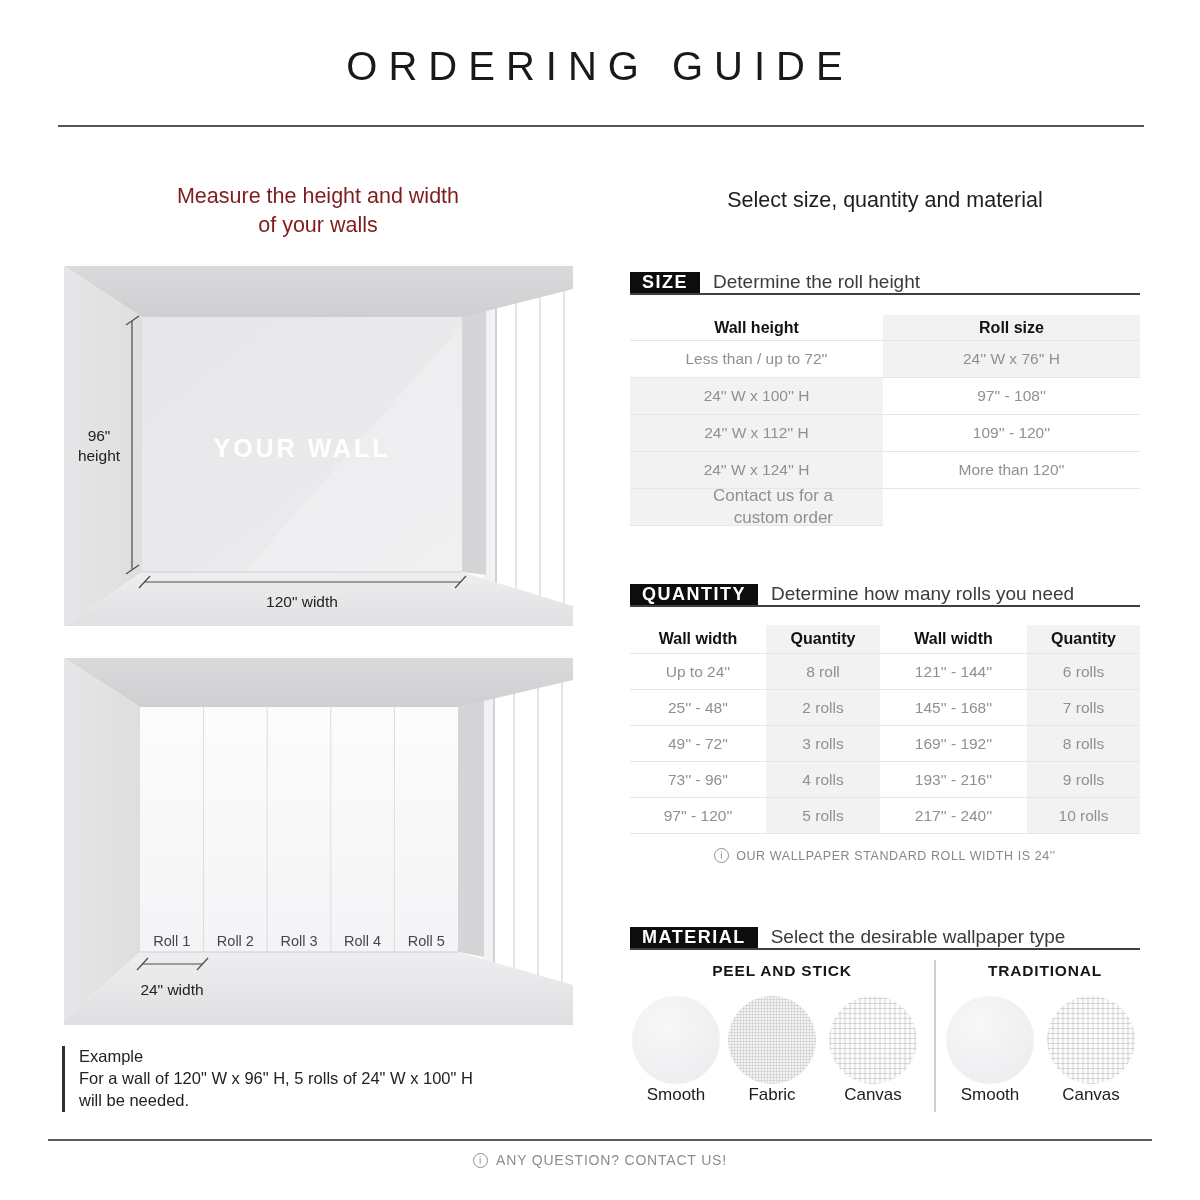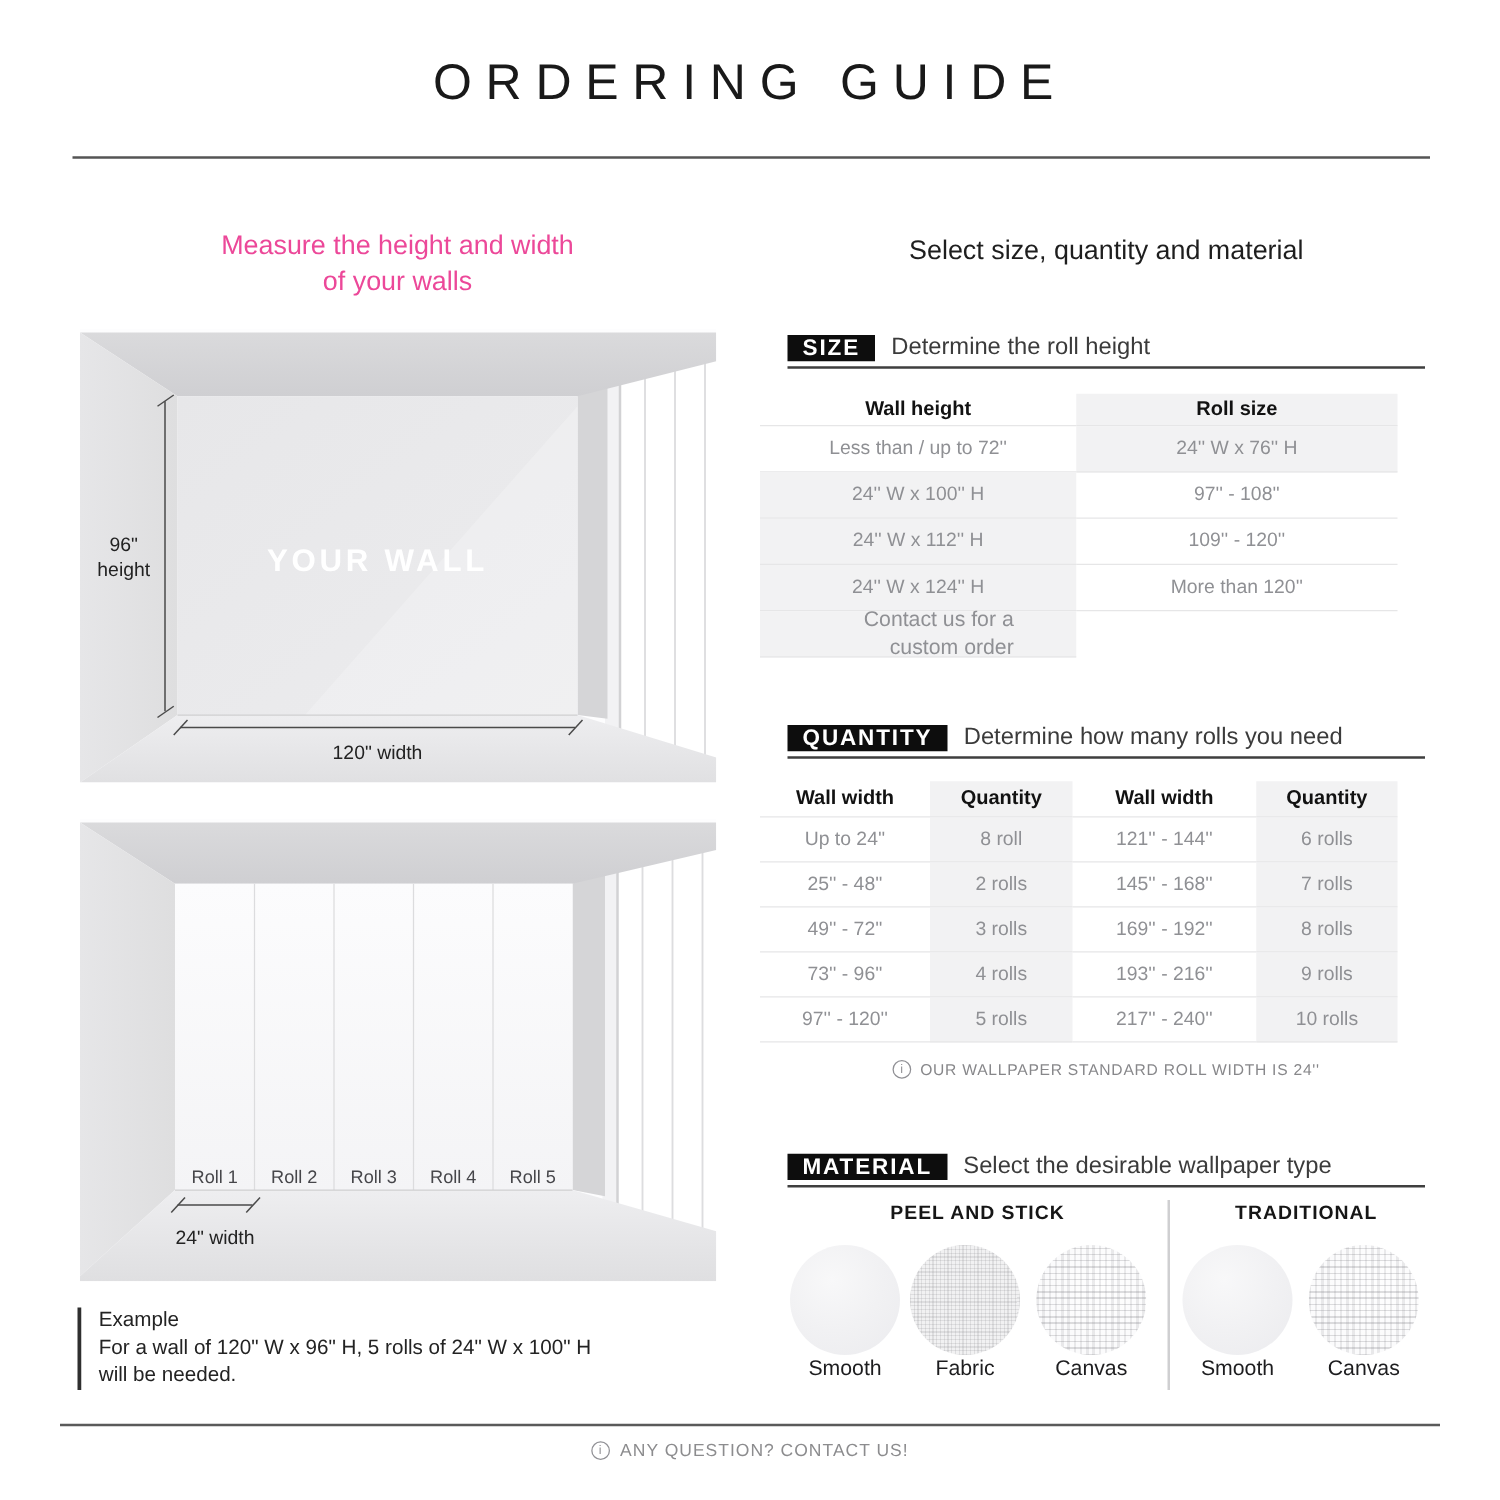--- a/index.html
+++ b/index.html
@@ -7,33 +7,33 @@
   body { font-family:"Liberation Sans", sans-serif; color:#1c1c1c; }
   .page { position:relative; width:1200px; height:1200px; background:#fff; overflow:hidden; }
 
   
   .title { position:absolute; top:44px; left:0; width:1200px; text-align:center;
            font-size:40px; font-weight:400; letter-spacing:11px; color:#191919; }
   .top-hr { position:absolute; top:125px; left:58px; width:1086px; border-top:2px solid #555; }
 
   
   .left-heading { position:absolute; top:182px; left:62px; width:512px; text-align:center;
-                  font-size:21.5px; line-height:1.35; color:#ec4899; }
+                  font-size:21.5px; line-height:1.35; color:#7f1d1d; }
   .right-heading { position:absolute; top:188px; left:630px; width:510px; text-align:center;
                    font-size:21.5px; color:#1e1e1e; }
 
   
   .sec-head { position:absolute; left:630px; width:510px; height:32px; display:flex;
-              align-items:center; border-bottom:2px solid #3f3f3f; }
+              align-items:flex-end; border-bottom:2px solid #3f3f3f; }
   .badge { background:#0d0d0d; color:#fff; font-size:18px; font-weight:700; letter-spacing:1.5px;
            display:flex; align-items:center; padding:0 12px; }
   .sec-sub { display:flex; align-items:center; margin-left:13px; font-size:19px; color:#3b3b3b; }
 
   
-  .tbl { position:absolute; left:608px; width:510px; display:grid; }
+  .tbl { position:absolute; left:630px; width:510px; display:grid; }
   .tbl > div { display:flex; align-items:center; justify-content:center; text-align:center;
                border-bottom:1px solid #e6e6e7; }
   .th { font-size:16px; font-weight:700; color:#121212; }
   .td { font-size:15.5px; color:#8f9094; }
   .shade { background:#f2f2f3; }
   .td.small { font-size:17px; line-height:1.3; padding:0 50px;text-align:right; }
   .size-tbl { top:315px; grid-template-columns:253px 257px; grid-template-rows:26px repeat(5,37px); }
   .qty-tbl  { top:625px; grid-template-columns:136px 114px; grid-template-columns:136px 114px 147px 113px;
               grid-template-rows:29px repeat(5,36px); }
 

